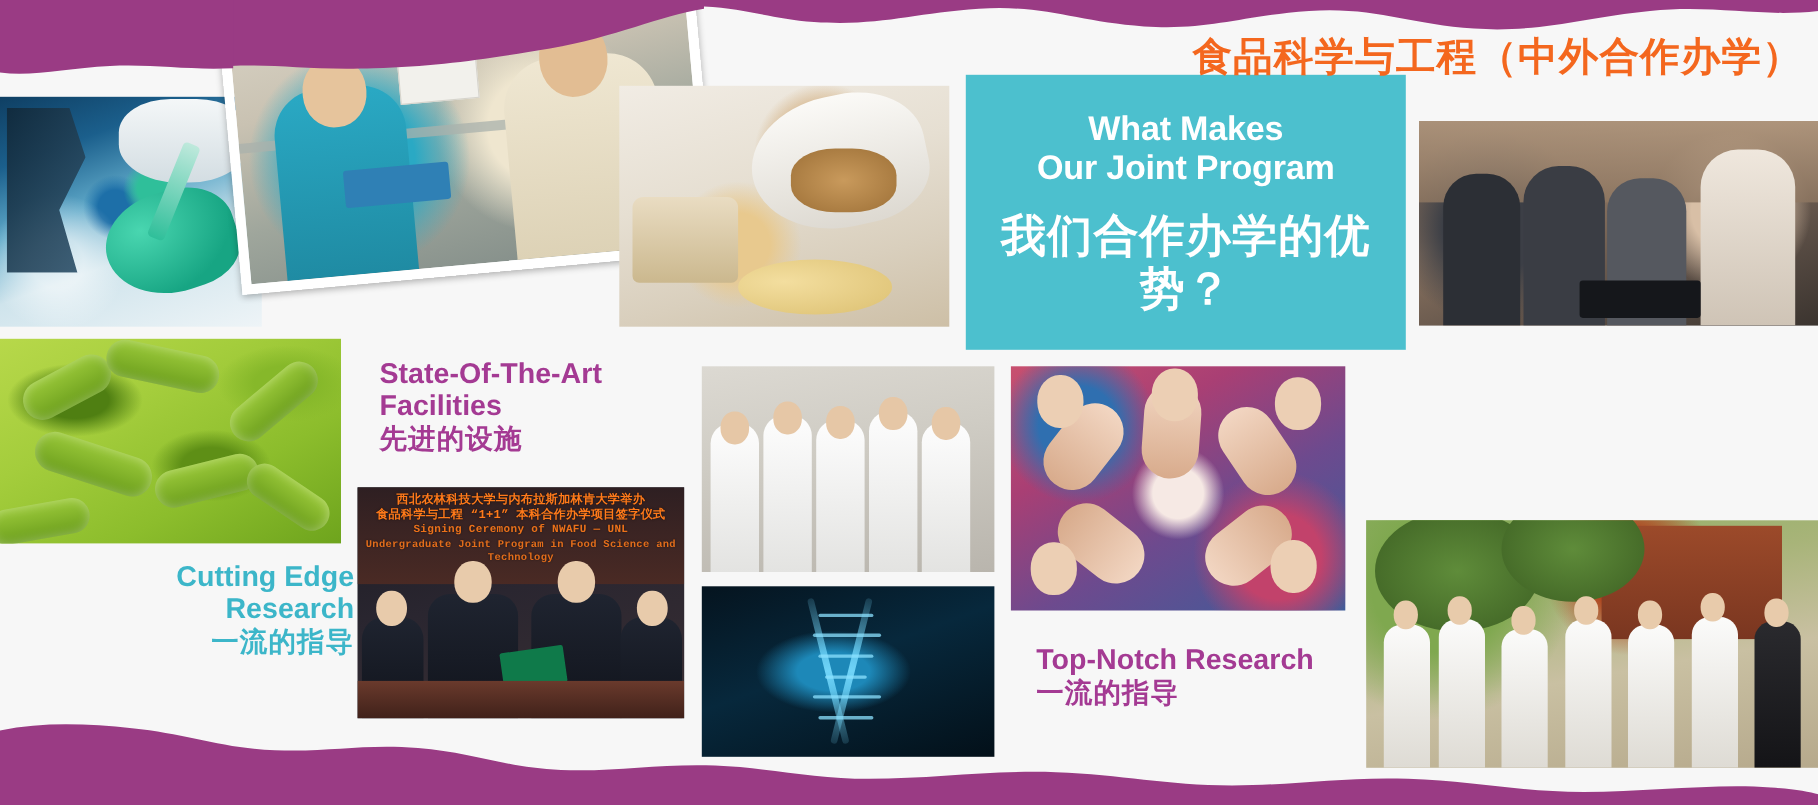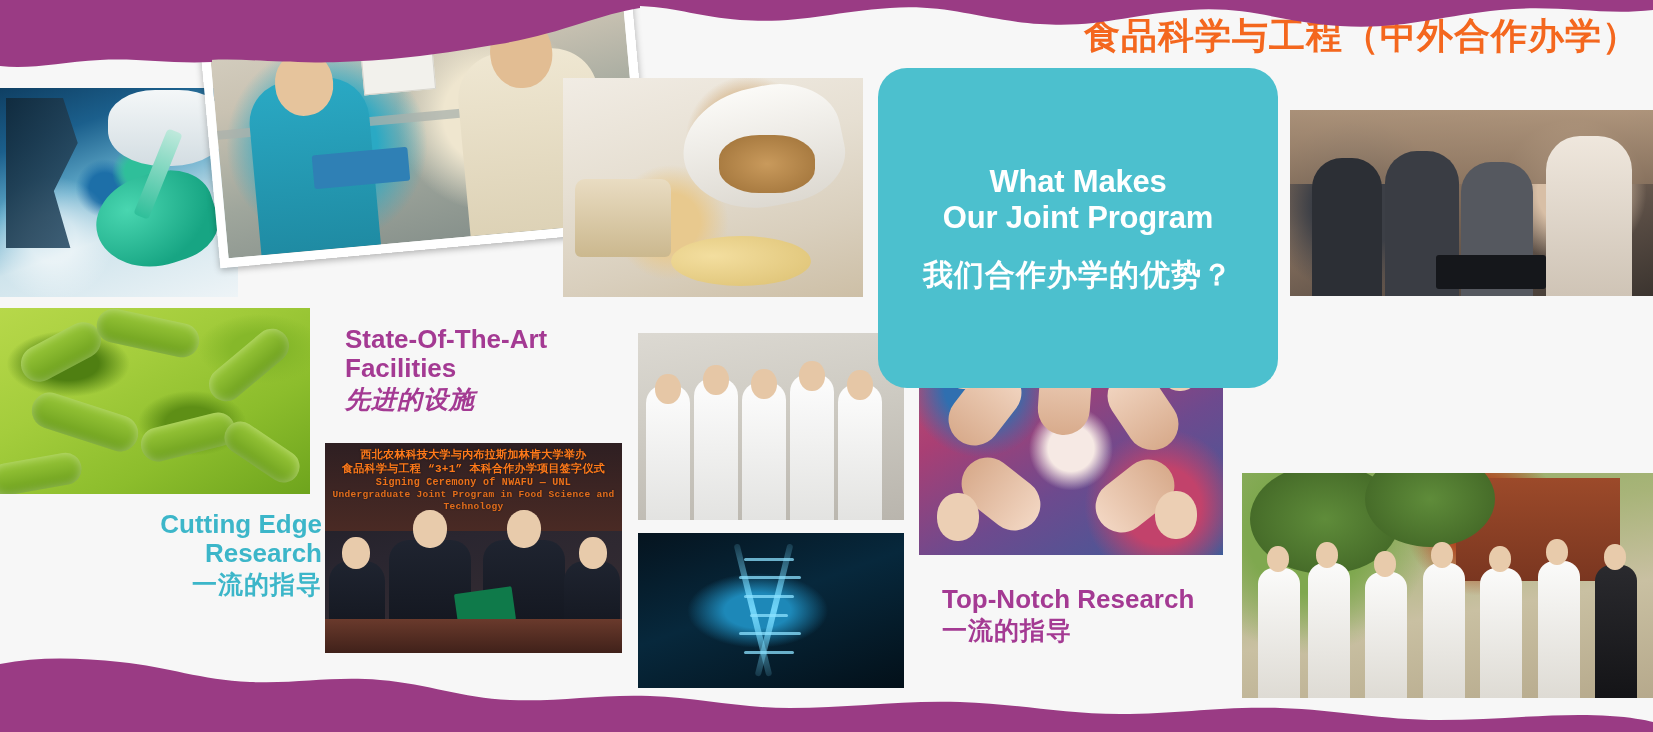--- a/index.html
+++ b/index.html
@@ -215,45 +215,44 @@
       radial-gradient(circle at 58% 20%, #b0451f 0 12%, rgba(176,69,31,0) 26%),
       linear-gradient(170deg,#8fae63 0%,#a8b479 30%,#c9c0a2 60%,#b6a98c 100%);
   }
   #photo-campus-walk .bldg{position:absolute;left:52%;top:2%;width:40%;height:46%;background:linear-gradient(#9c4a2a,#7a3620);}
   #photo-campus-walk .tree{position:absolute;border-radius:50%;background:radial-gradient(#5f8c3a,#3c5f22);}
   #photo-campus-walk .stu{position:absolute;bottom:0;width:42px;height:58%;background:linear-gradient(#fbfbfa,#dedbd4);border-radius:16px 16px 0 0;}
   #photo-campus-walk .shd{position:absolute;width:22px;height:26px;border-radius:48%;background:#e8cbab;}
 
   
   #callout-box{
-    position:absolute;left:878px;top:68px;width:400px;height:320px;
+    position:absolute;left:878px;top:68px;width:400px;height:250px;
     background:#4cc0ce;
     display:flex;align-items:center;justify-content:center;
     text-align:center;
-    border-radius:29px;
   }
   #callout-box .ctext{color:#ffffff;font-weight:bold;line-height:1.17;}
   #callout-box .cen{font-size:31px;letter-spacing:-0.2px;}
-  #callout-box .czh{font-size:30px;letter-spacing:1px;margin-top:20px;}
+  #callout-box .czh{font-size:41px;letter-spacing:1px;margin-top:20px;}
 
   
   #program-title{
-    position:absolute;right:14px;top:12px;
+    position:absolute;right:14px;top:28px;
     color:#f4671e;font-weight:bold;font-size:36px;letter-spacing:1px;
     white-space:nowrap;
   }
 
   
   .caption{position:absolute;font-weight:bold;line-height:1.12;}
   .caption .en{display:block;}
   .caption .zh{display:block;letter-spacing:1px;}
 
   #caption-facilities{left:345px;top:325px;color:#a43a93;text-align:left;}
   #caption-facilities .en{font-size:26px;}
-  #caption-facilities .zh{font-size:25px;margin-top:2px;font-style:italic;}
+  #caption-facilities .zh{font-size:25px;margin-top:2px;}
 
   #caption-research{left:60px;top:510px;width:262px;color:#3cb6c9;text-align:right;}
   #caption-research .en{font-size:26px;}
   #caption-research .zh{font-size:25px;margin-top:2px;}
 
   #caption-jobs{left:1268px;top:362px;color:#3cb6c9;text-align:left;}
   #caption-jobs .en{font-size:26px;}
   #caption-jobs .zh{font-size:25px;margin-top:2px;}
 
   #caption-advising{left:942px;top:585px;color:#a43a93;text-align:left;}
@@ -331,21 +330,21 @@
     <div class="face" style="left:24px;top:8px;"></div>
     <div class="face" style="left:128px;top:2px;"></div>
     <div class="face" style="right:22px;top:10px;"></div>
     <div class="face" style="left:18px;bottom:14px;"></div>
     <div class="face" style="right:26px;bottom:16px;"></div>
   </div>
 
   <div class="photo" id="photo-signing-ceremony">
     <div class="banner">
       <span class="bn1">西北农林科技大学与内布拉斯加林肯大学举办</span>
-      <span class="bn2">食品科学与工程 “3+1” 本科合作办学项目签字仪式</span>
+      <span class="bn2">食品科学与工程 “1+1” 本科合作办学项目签字仪式</span>
       <span class="bn3">Signing Ceremony of NWAFU — UNL</span>
       <span class="bn4">Undergraduate Joint Program in Food Science and Technology</span>
     </div>
     <div class="suit" style="left:4px;width:56px;height:44%;"></div>
     <div class="sface" style="left:17px;bottom:40%;width:28px;height:32px;"></div>
     <div class="suit" style="left:64px;width:82px;height:54%;"></div>
     <div class="sface" style="left:88px;bottom:50%;width:34px;height:38px;"></div>
     <div class="suit" style="left:158px;width:82px;height:54%;"></div>
     <div class="sface" style="left:182px;bottom:50%;width:34px;height:38px;"></div>
     <div class="suit" style="right:2px;width:56px;height:44%;"></div>

